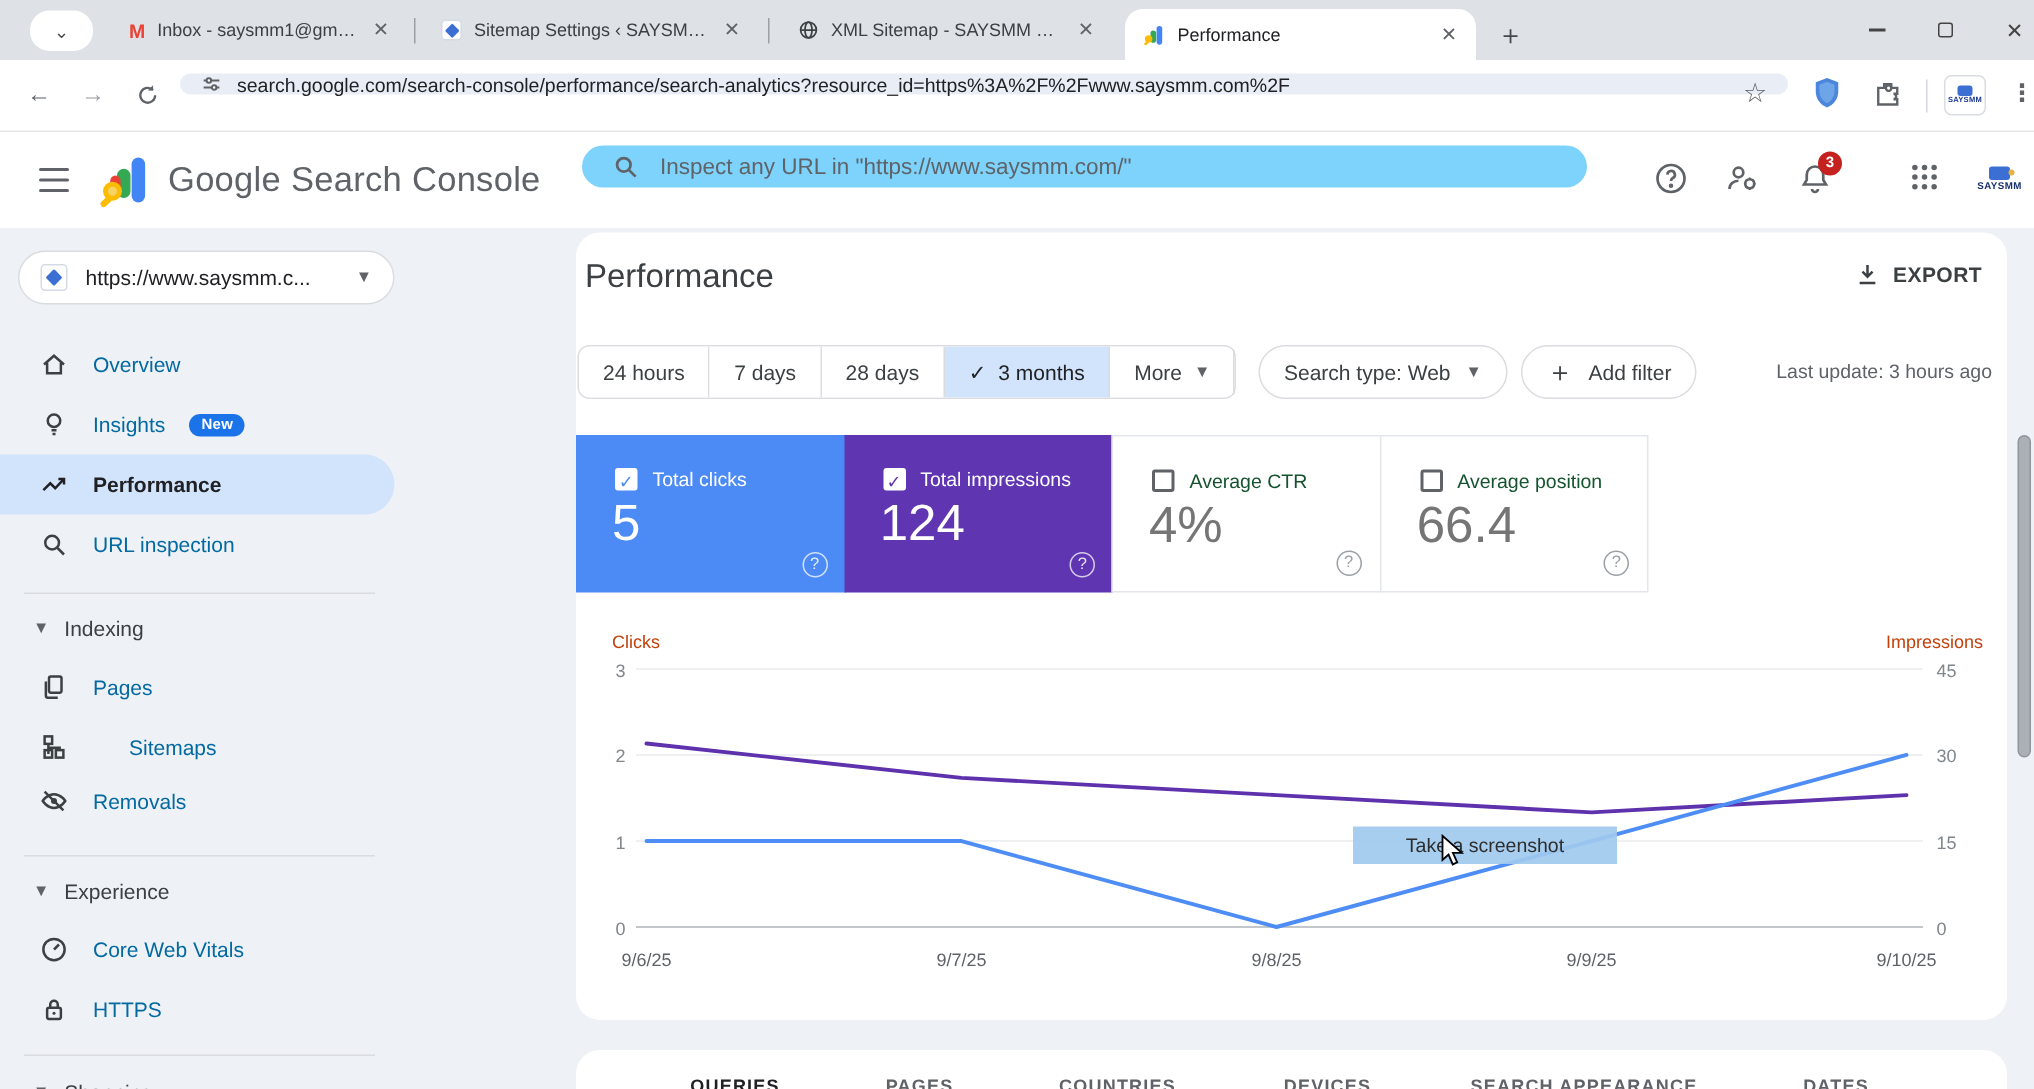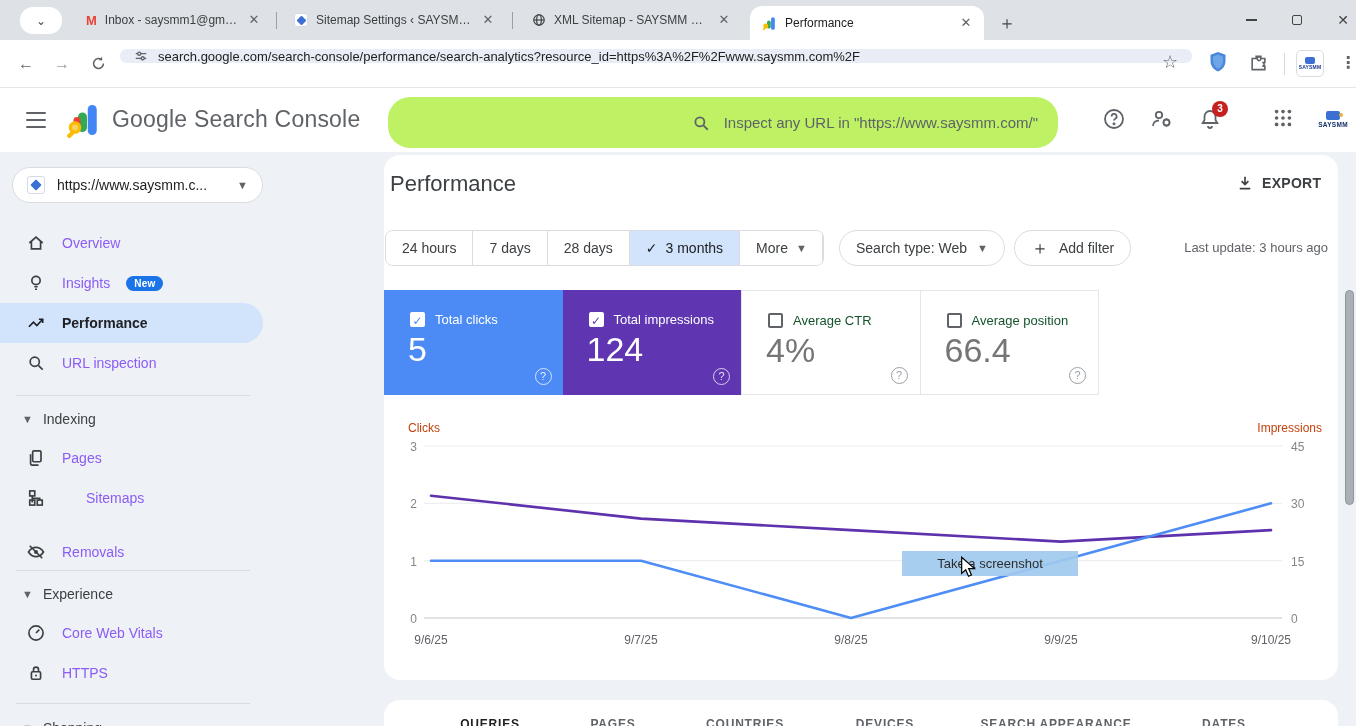--- a/index.html
+++ b/index.html
@@ -32,37 +32,37 @@
   .tb-sep { left:1284px; top:53px; width:1px; height:22px; background:#d4d7dc; }
   .tb-avatar { left:1296px; top:50px; width:28px; height:27px; background:#fff; border:1px solid #d9dde3; border-radius:5px; display:flex; flex-direction:column; align-items:center; justify-content:center; }
   .tb-avatar .mini-mark { width:10px; height:7px; background:#3b6fd4; border-radius:2px; }
   .tb-avatar .mini-word { font-size:5px; color:#1b3a8f; font-weight:bold; letter-spacing:.2px; }
 
   
   .gsc-header { left:0; top:88px; width:1356px; height:64px; background:#fff; }
   .burger { left:24px; top:107px; width:24px; height:24px; }
   .burger div { height:2px; background:#5f6368; margin:5px 2px; border-radius:1px; }
   .gsc-wordmark { left:112px; top:106px; font-size:23px; color:#5f6368; letter-spacing:.2px; }
-  .gsc-search { left:388px; top:97px; width:670px; height:51px; background:#bef264; border-radius:22px; display:flex; align-items:center; padding:0 20px; gap:14px;justify-content:flex-end; }
+  .gsc-search { left:388px; top:97px; width:670px; height:28px; background:#7dd3fc; border-radius:22px; display:flex; align-items:center; padding:0 20px; gap:14px; }
   .gsc-search .ph { font-size:15px; color:#5f6368; }
   .hd-ic { top:107px; width:24px; height:24px; color:#5f6368; }
   .bell-badge { left:1212px; top:101px; min-width:16px; height:16px; background:#c5221f; color:#fff; border-radius:8px; font-size:10px; font-weight:bold; text-align:center; line-height:16px; padding:0 4px; }
   .hd-avatar { left:1314px; top:103px; width:38px; height:32px; display:flex; flex-direction:column; align-items:center; justify-content:center; gap:1px; }
   .hd-avatar .mini-mark { width:14px; height:9px; background:#3b6fd4; border-radius:2px; position:relative; }
   .hd-avatar .mini-mark:after{ content:""; position:absolute; right:-3px; top:2px; width:4px; height:4px; background:#e8b03e; border-radius:50%; }
   .hd-avatar .mini-word { font-size:6.5px; font-weight:bold; color:#17306e; letter-spacing:.3px; }
 
   
   .prop-pill { left:12px; top:167px; width:251px; height:36px; background:#fff; border:1px solid #dadce0; border-radius:18px; display:flex; align-items:center; padding:0 14px; gap:12px; }
   .prop-pill .p-text { font-size:14px; color:#202124; flex:1; white-space:nowrap; overflow:hidden; }
   .caret { color:#5f6368; font-size:11px; }
   .favicon-box { width:18px; height:18px; border:1px solid #d4dbe6; border-radius:3px; background:#fff; display:flex; align-items:center; justify-content:center; }
   .favicon-box i { display:block; width:8px; height:8px; background:#3b6fd4; transform:rotate(45deg); border-radius:1px; }
   .nav-row { left:0; width:263px; height:40px; display:flex; align-items:center; padding-left:26px; gap:16px; border-radius:0 20px 20px 0; }
-  .nav-row .n-label { font-size:14px; color:#8b5cf6; }
+  .nav-row .n-label { font-size:14px; color:#0369a1; }
   .nav-row.active { background:#d2e3fc; }
   .nav-row.active .n-label { color:#202124; font-weight:bold; }
   .badge-new { background:#1a73e8; color:#fff; font-size:10px; font-weight:bold; border-radius:9px; padding:2px 8px; letter-spacing:.2px; }
   .side-divider { left:16px; width:234px; height:1px; background:#dadce0; }
   .sec-head { left:0; width:263px; height:30px; display:flex; align-items:center; padding-left:22px; gap:10px; }
   .sec-head .s-label { font-size:14px; color:#3c4043; }
   .ic18 { width:20px; height:20px; flex:0 0 20px; }
 
   
   .panel1 { left:384px; top:155px; width:954px; height:525px; background:#fff; border-radius:16px; }
@@ -343,21 +343,21 @@
   <span class="ic18">
       <svg viewBox="0 0 24 24" fill="none" stroke="#3c4043" stroke-width="2">
         <rect x="4.5" y="3.5" width="6" height="6"></rect>
         <rect x="4.5" y="14.5" width="6" height="6"></rect>
         <rect x="13.5" y="14.5" width="6" height="6"></rect>
         <path d="M7.5 9.5v8M7.5 12.5h9v2"></path>
       </svg>
     </span>
   <span class="n-label">Sitemaps</span>
 </div>
-<div class="abs nav-row" style="top:532px;">
+<div class="abs nav-row" style="top:514px;">
   <span class="ic18">
       <svg viewBox="0 0 24 24" fill="none" stroke="#3c4043" stroke-width="2">
         <path d="M3 12s3.5-5.5 9-5.5S21 12 21 12s-3.5 5.5-9 5.5S3 12 3 12Z"></path>
         <circle cx="12" cy="12" r="2.4" fill="#3c4043" stroke="none"></circle>
         <path d="M4.5 4.5l15 15"></path>
       </svg>
     </span>
   <span class="n-label">Removals</span>
 </div>
 

